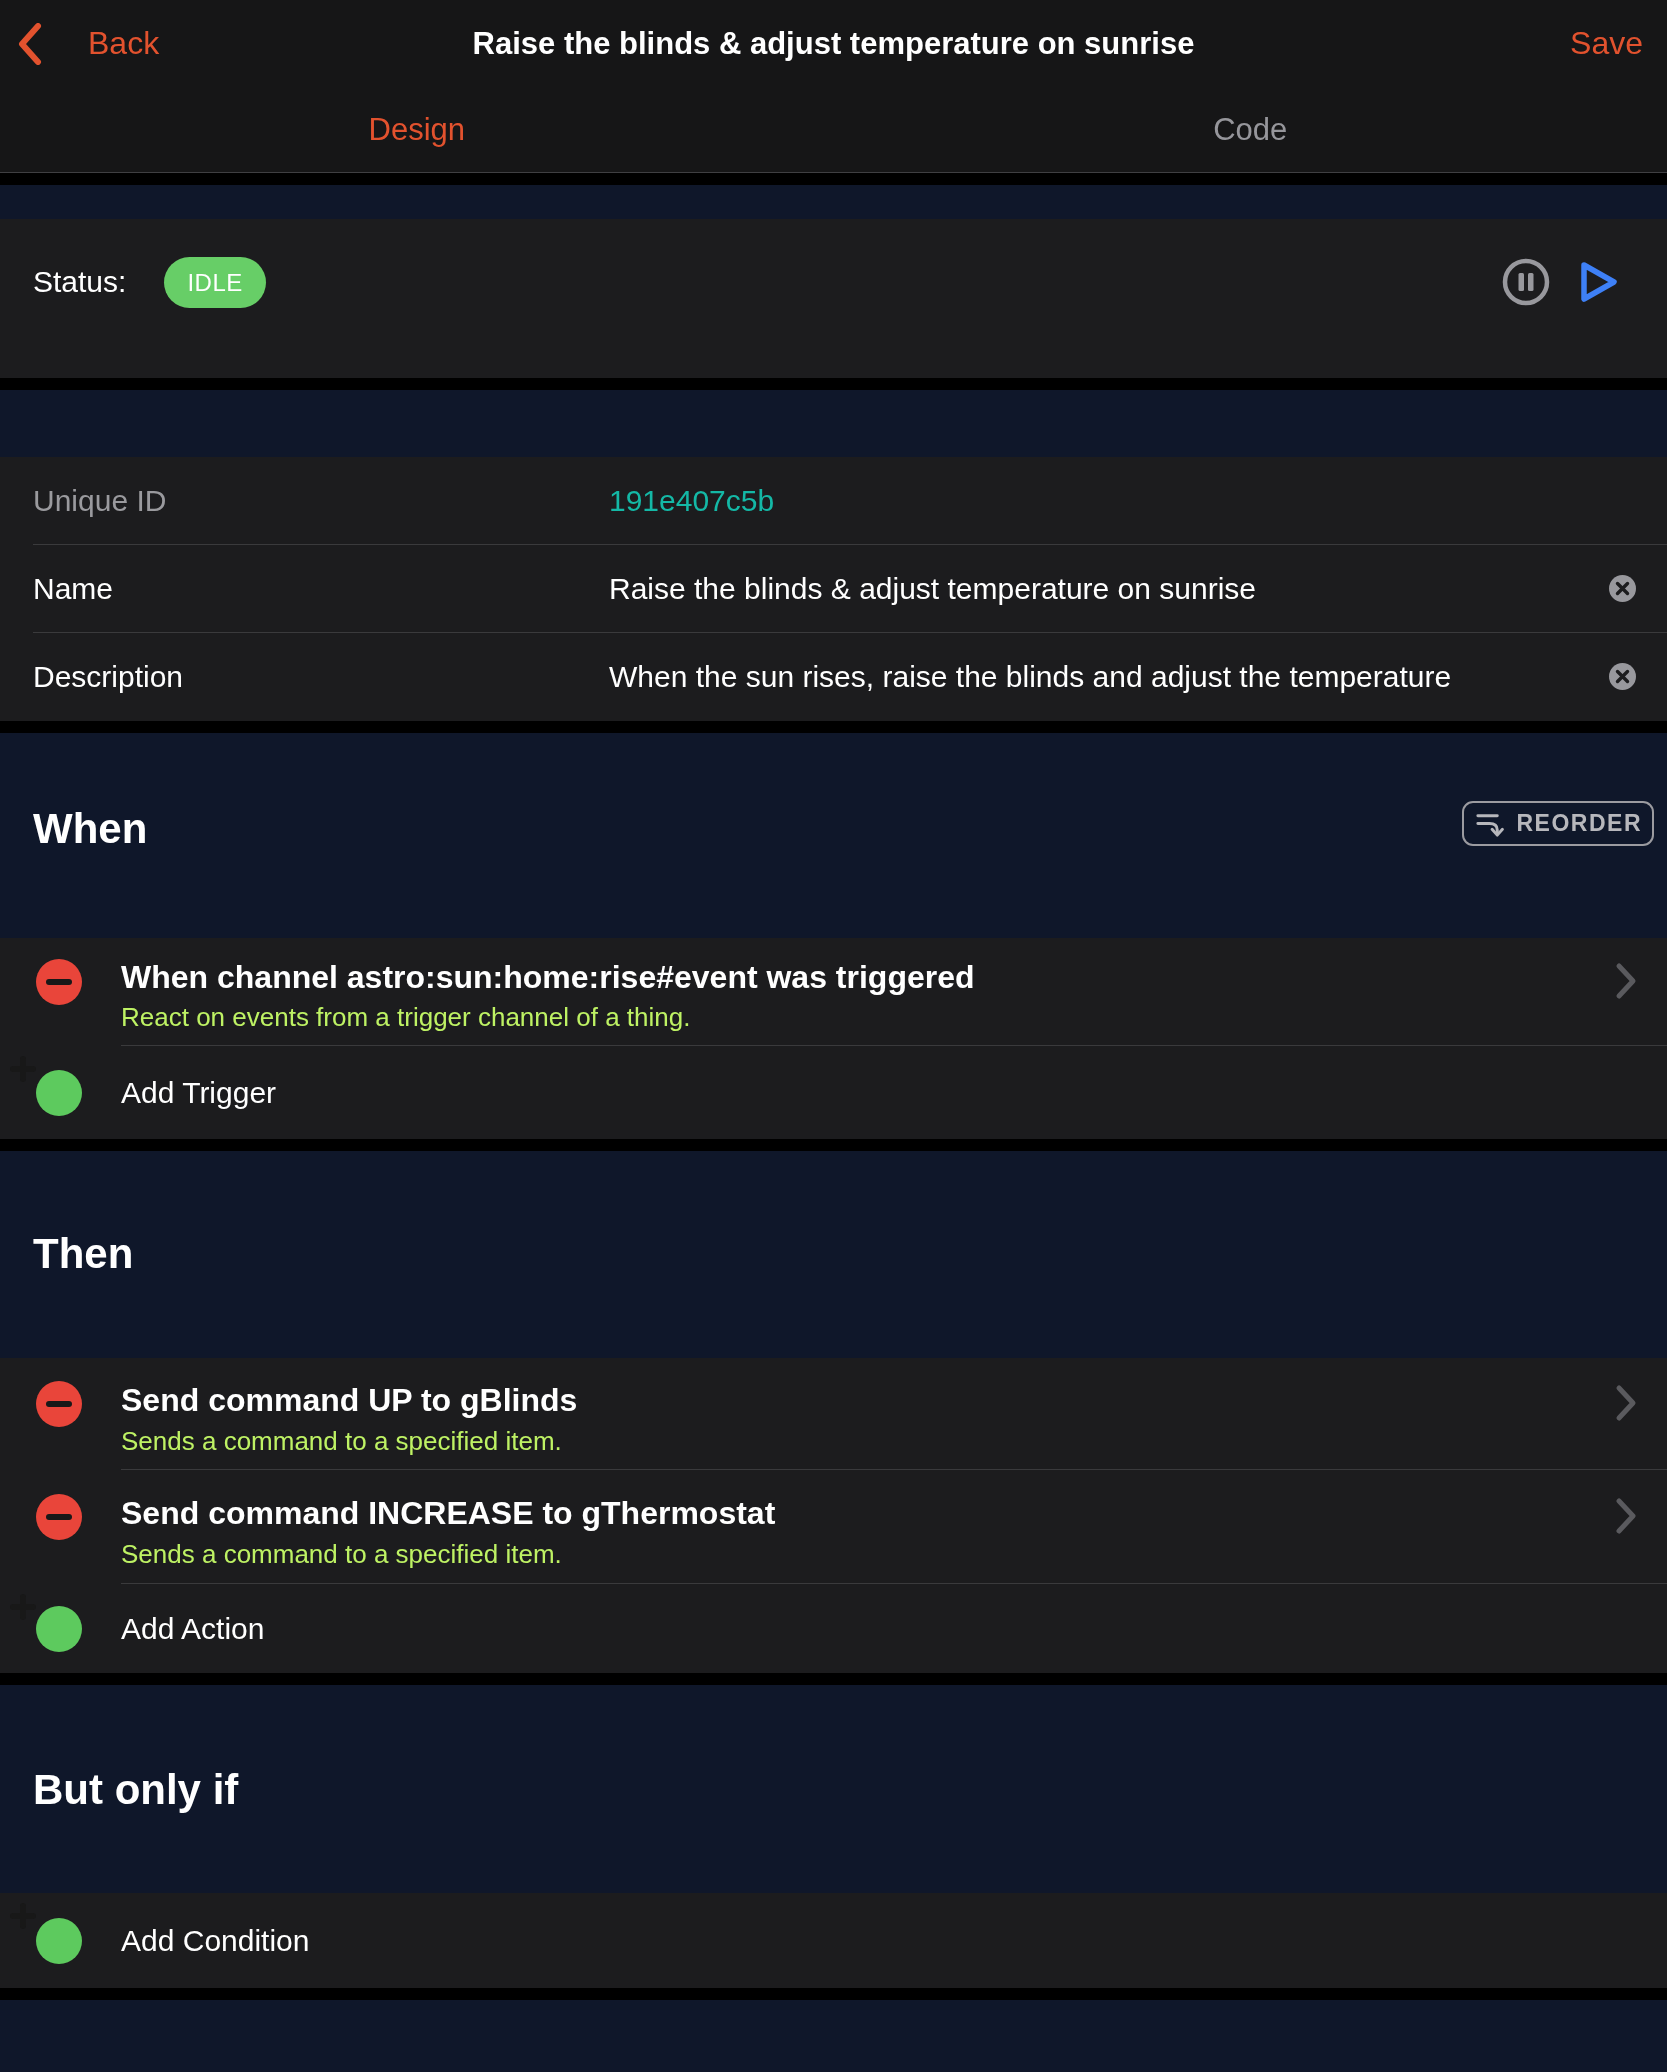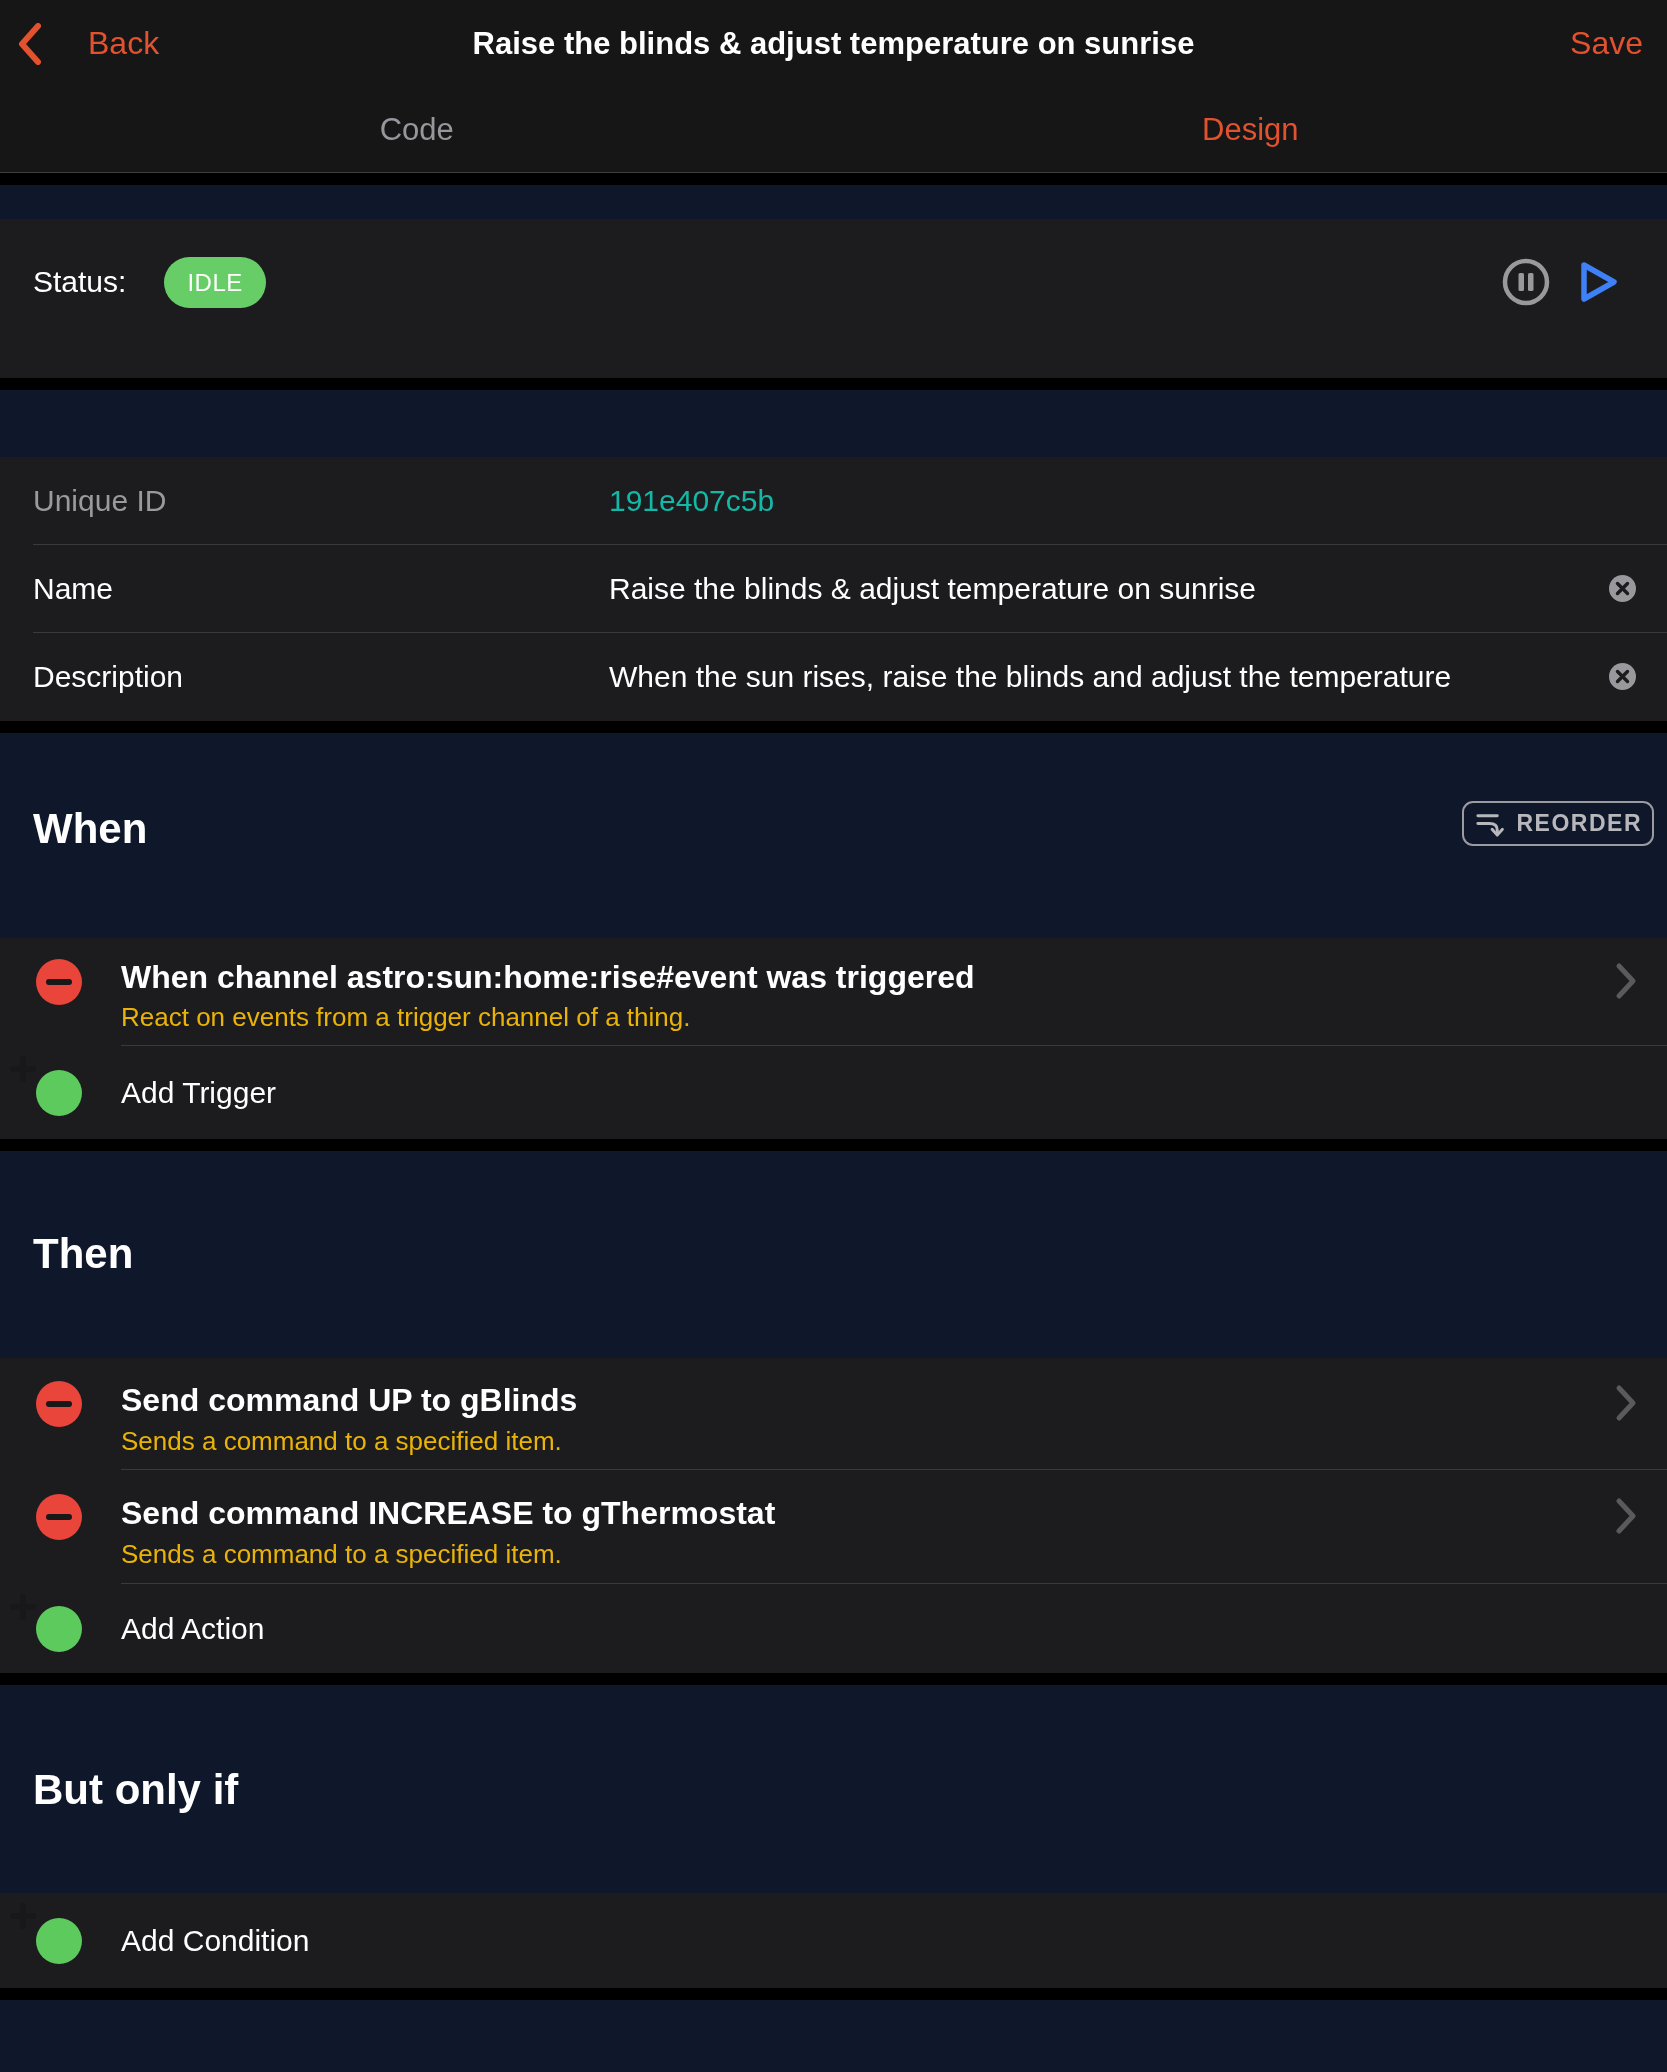--- a/index.html
+++ b/index.html
@@ -49,21 +49,21 @@
   
   .rule-item{position:relative;padding-left:11px;}
   .rule-item.sep::after{content:"";position:absolute;left:121px;right:0;bottom:0;height:1px;background:#3a3a3c;}
   .circle{width:46px;height:46px;border-radius:50%;position:absolute;left:36px;cursor:pointer;}
   .circle.minus{background:#e9453a;}
   .circle.minus::after{content:"";position:absolute;left:10px;top:20px;width:26px;height:6px;border-radius:3px;background:#181818;}
   .circle.plus{background:#5dca5e;}
   .circle.plus::after{content:"";position:absolute;left:10px;top:20px;width:26px;height:6px;border-radius:3px;background:#181818;}
   .circle.plus::before{content:"";position:absolute;left:20px;top:10px;width:6px;height:26px;border-radius:3px;background:#181818;}
   .rule-title{position:absolute;left:121px;top:24px;font-size:32px;font-weight:700;color:#fff;white-space:nowrap;}
-  .rule-sub{position:absolute;left:121px;top:70px;font-size:26px;color:#eab308;white-space:nowrap;}
+  .rule-sub{position:absolute;left:121px;top:70px;font-size:26px;color:#bef264;white-space:nowrap;}
   .rule-chevron{position:absolute;right:30px;top:50%;margin-top:-30px;}
   .add-row{display:flex;align-items:center;position:relative;cursor:pointer;}
   .add-row .circle{position:static;margin-left:36px;flex:0 0 46px;}
   .add-row span{margin-left:39px;font-size:30px;color:#fff;}
   .bottom-sliver{height:9px;background:#1c1c1e;}
 </style>
 </head>
 <body>
 
 <div class="navbar">
@@ -73,22 +73,22 @@
         <polyline points="20,3 4,21 20,39" fill="none" stroke="#e2522e" stroke-width="6" stroke-linecap="round" stroke-linejoin="round"></polyline>
       </svg>
       <span>Back</span>
     </div>
     <div class="nav-title">Raise the blinds &amp; adjust temperature on sunrise</div>
     <div class="save-btn">
       <span>Save</span>
     </div>
   </div>
   <div class="tab-row">
+    <div class="tab active">Design</div>
     <div class="tab inactive">Code</div>
-    <div class="tab active">Design</div>
   </div>
 </div>
 
 <div class="gap" style="height:34px"></div>
 
 <div class="status-row">
   <span class="status-label">Status:</span>
   <span class="status-badge">IDLE</span>
   <div class="run-icons">
     <div class="icon-btn">

